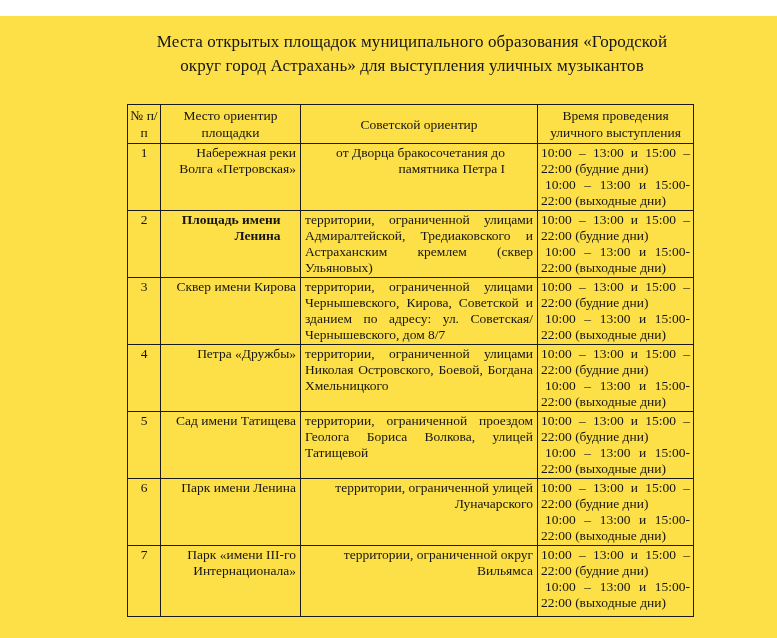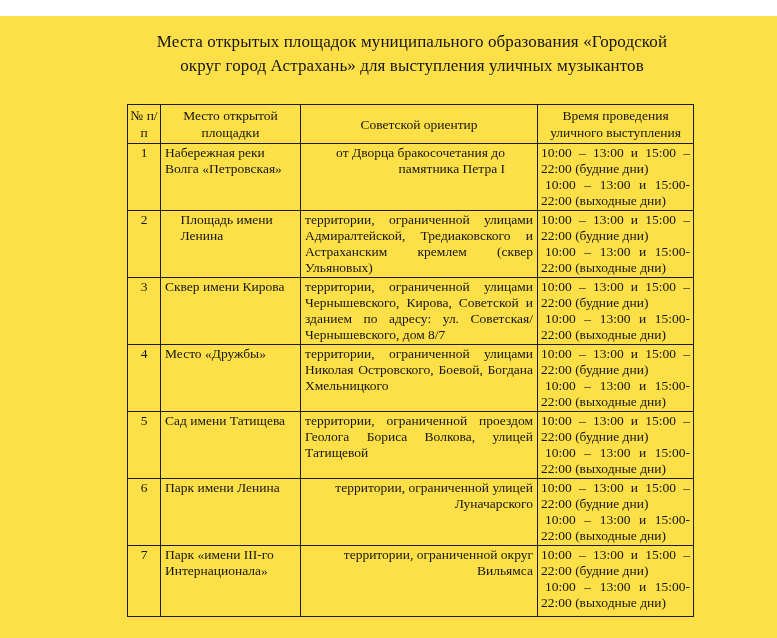--- a/index.html
+++ b/index.html
@@ -52,22 +52,22 @@
   }
   .tbl tbody td { vertical-align: top; }
   .tbl tbody tr:nth-child(1) { height: 65px; }
   .tbl tbody tr:nth-child(2) { height: 67px; }
   .tbl tbody tr:nth-child(3) { height: 67px; }
   .tbl tbody tr:nth-child(4) { height: 66px; }
   .tbl tbody tr:nth-child(5) { height: 67px; }
   .tbl tbody tr:nth-child(6) { height: 67px; }
   .tbl tbody tr:nth-child(7) { height: 71px; }
   td.num { text-align: center; }
-  td.place { text-align: left; }
-  .place-narrow { max-width: 100px; margin: 0 auto; }
+  td.place { text-align: right; }
+  .place-narrow { max-width: 100px; margin: 0 auto; font-weight: bold; }
   td.addr.cent { text-align: right; }
   td.addr.just { text-align: justify; font-family: Liberation Serif, serif; }
   .addr-narrow { max-width: 172px; margin: 0 auto; }
   td.time { padding: 1px 3px; }
   .t-wd, .t-we { text-align: justify; }
   .t-we { text-indent: 4px; }
 </style>
 </head>
 <body>
 
@@ -78,21 +78,21 @@
   <table class="tbl">
     <colgroup>
       <col class="c1">
         <col class="c2">
         <col class="c3">
         <col class="c4">
     </colgroup>
     <thead>
       <tr>
         <th>№ п/п</th>
-        <th>Место открытой площадки</th>
+        <th>Место ориентир площадки</th>
         <th>Советской ориентир</th>
         <th>Время проведения уличного выступления</th>
       </tr>
     </thead>
     <tbody>
 
       <tr>
         <td class="num">1</td>
         <td class="place">
           <div>Набережная реки Волга «Петровская»</div>
@@ -130,21 +130,21 @@
         </td>
         <td class="time">
           <div class="t-wd">10:00 – 13:00 и 15:00 – 22:00 (будние дни)</div>
           <div class="t-we">10:00 – 13:00 и 15:00-22:00 (выходные дни)</div>
         </td>
       </tr>
 
       <tr>
         <td class="num">4</td>
         <td class="place">
-          <div>Место «Дружбы»</div>
+          <div>Петра «Дружбы»</div>
         </td>
         <td class="addr just">
           <div>территории, ограниченной улицами Николая Островского, Боевой, Богдана Хмельницкого</div>
         </td>
         <td class="time">
           <div class="t-wd">10:00 – 13:00 и 15:00 – 22:00 (будние дни)</div>
           <div class="t-we">10:00 – 13:00 и 15:00-22:00 (выходные дни)</div>
         </td>
       </tr>
 

